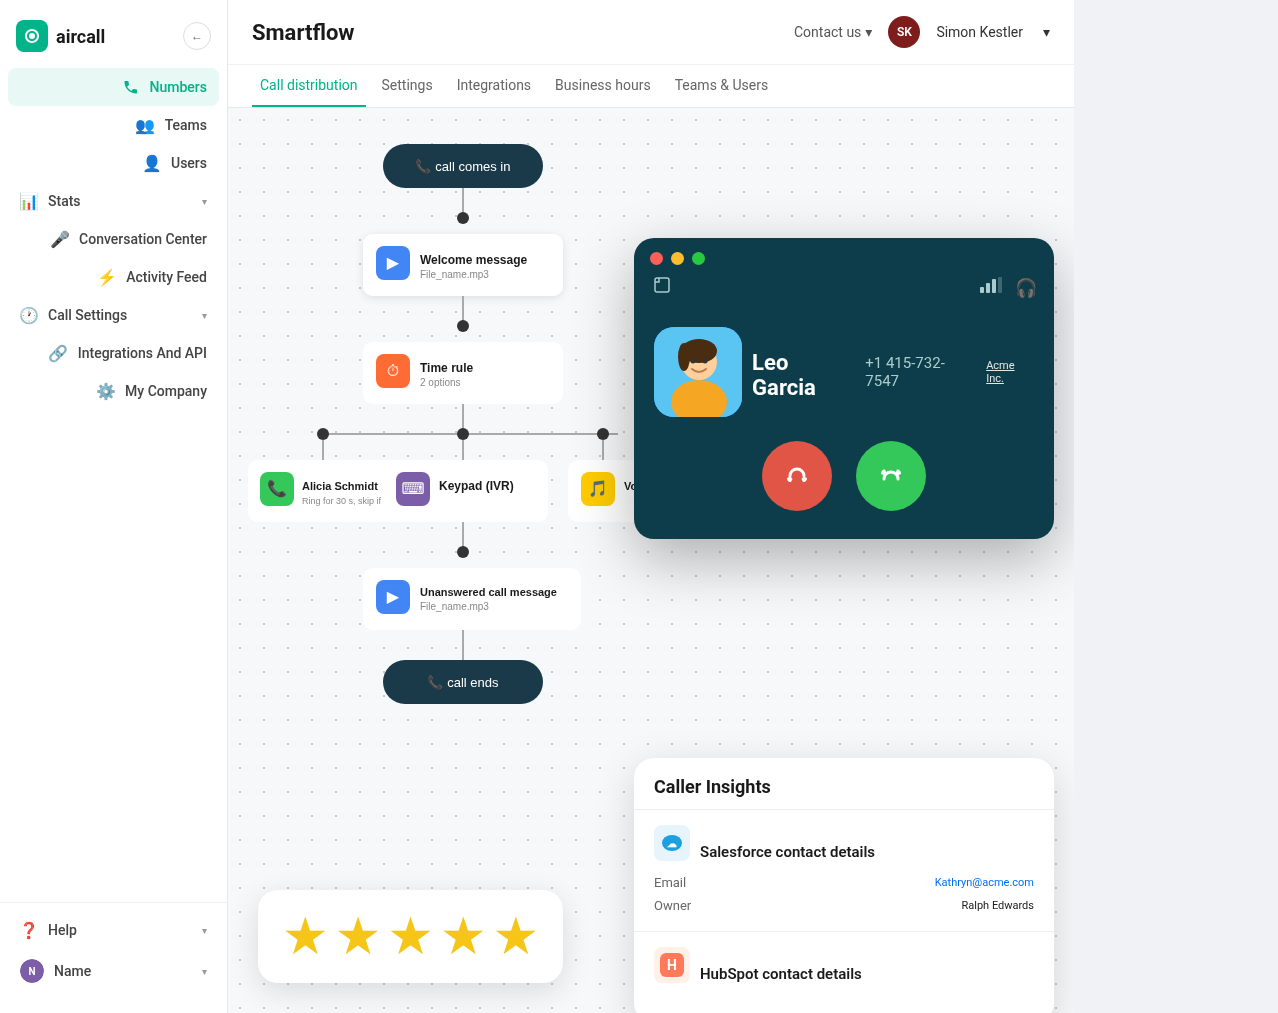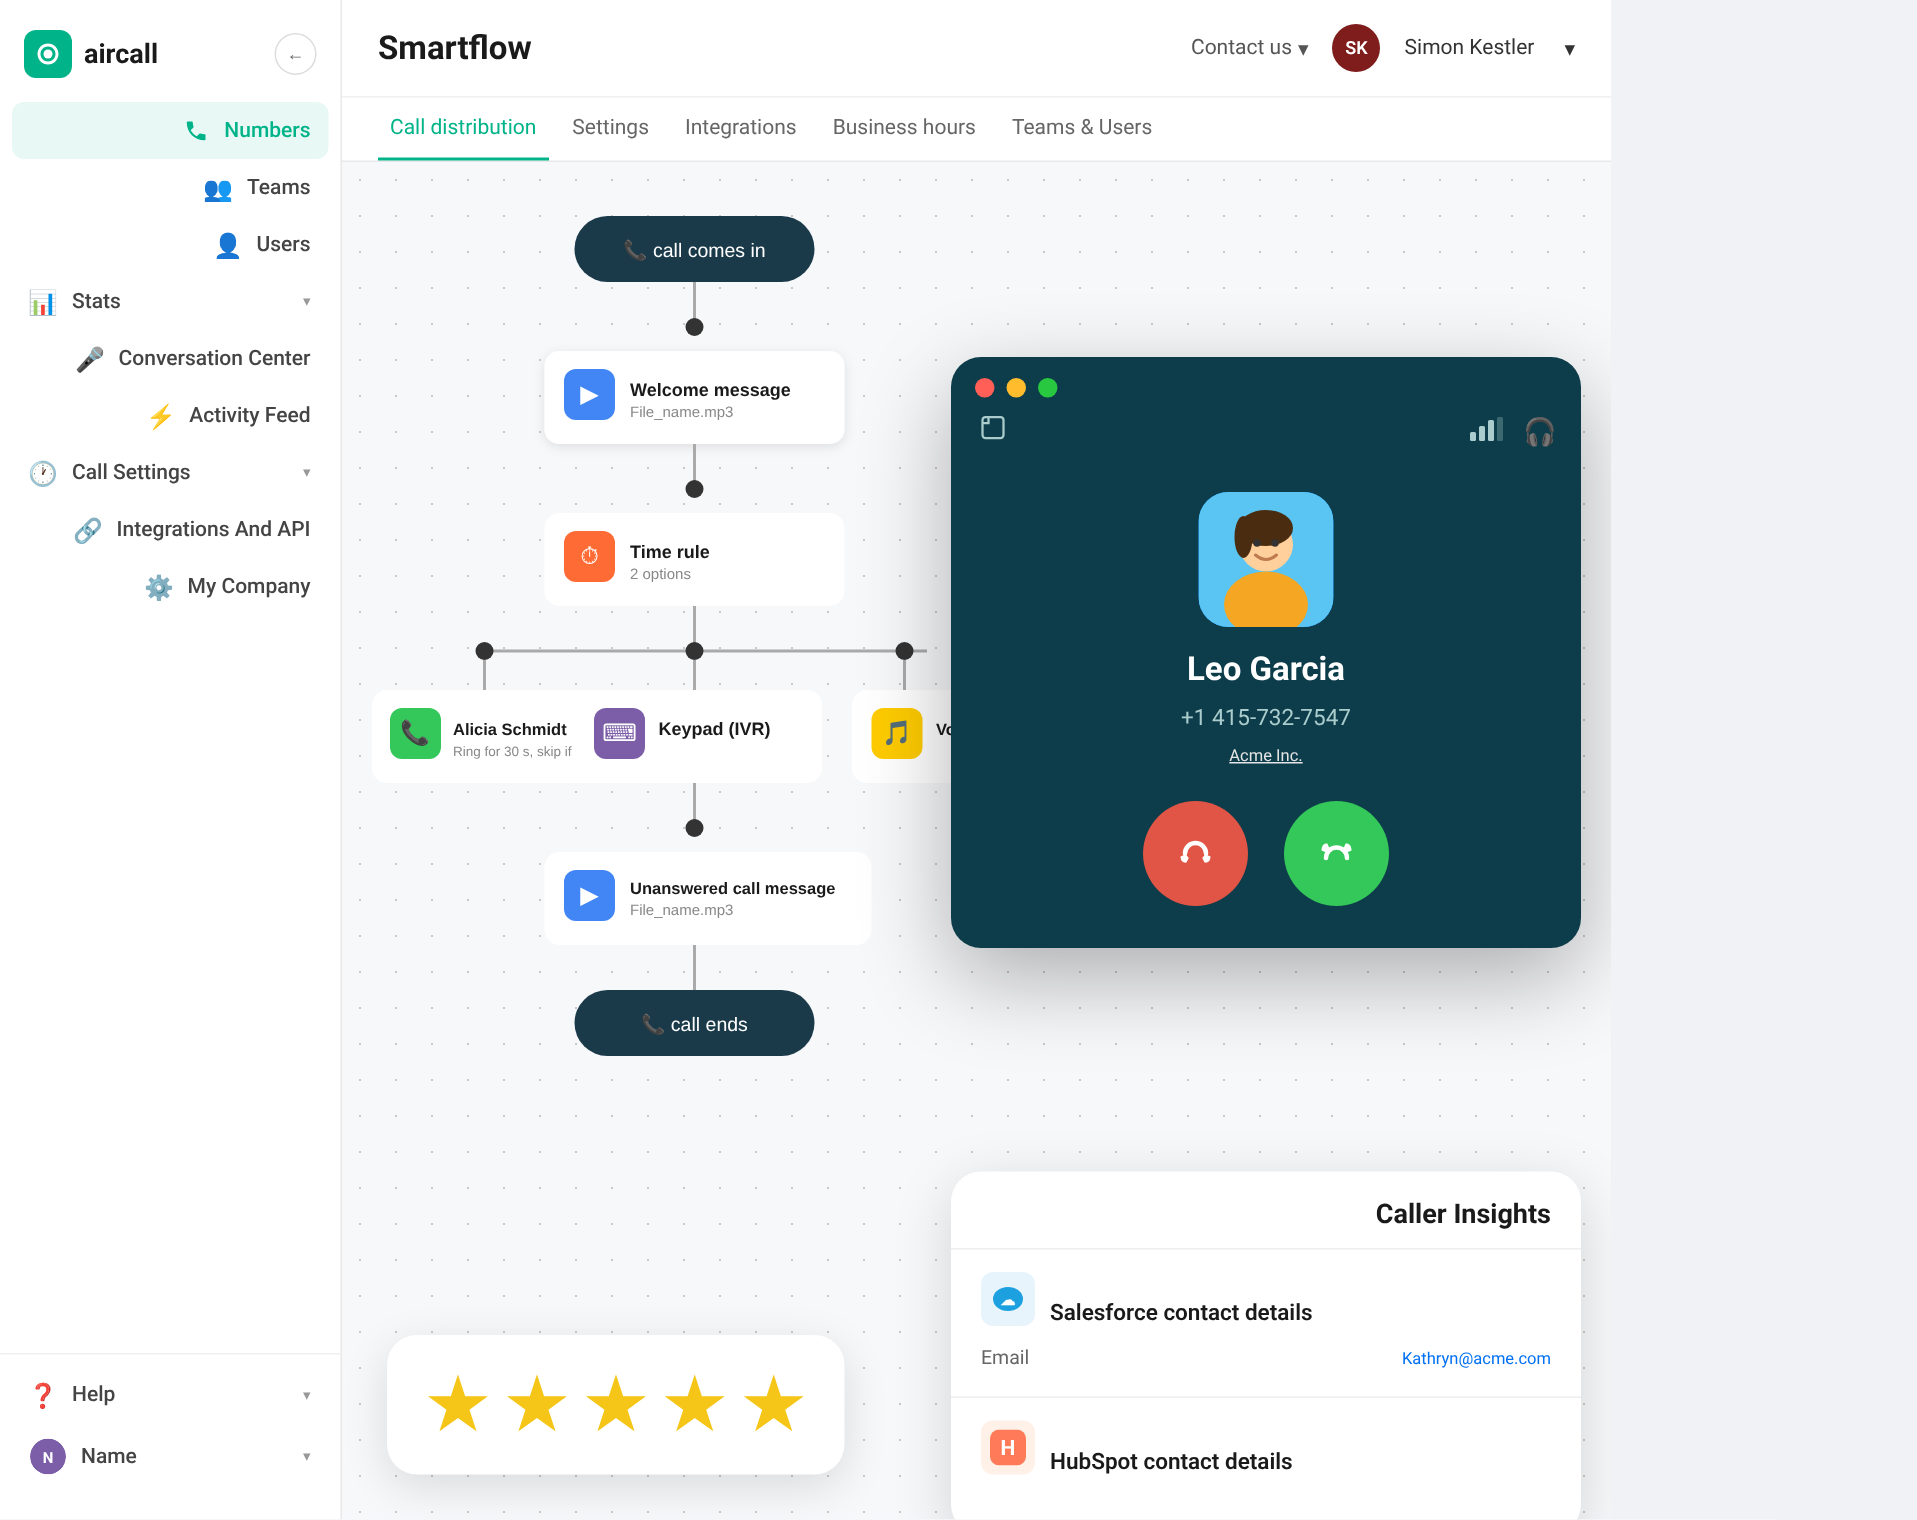--- a/index.html
+++ b/index.html
@@ -232,21 +232,21 @@
       width: 13px;
       height: 13px;
       border-radius: 50%;
     }
     .tl-red { background: #ff5f57; }
     .tl-yellow { background: #ffbd2e; }
     .tl-green { background: #28c840; }
 
     .caller-section {
       display: flex;
-      flex-direction: column;
+      flex-direction: row;
       align-items: center;
       padding: 20px 20px 24px;
       gap: 10px;
     }
 
     .caller-name {
       font-size: 22px;
       font-weight: 700;
       color: white;
       margin-top: 6px;
@@ -295,21 +295,21 @@
       border-radius: 20px;
       box-shadow: 0 10px 40px rgba(0,0,0,0.15);
       z-index: 9;
       padding: 0 0 16px;
     }
 
     .insights-title {
       font-size: 18px;
       font-weight: 700;
       color: #1a1a1a;
-      text-align: right;
+      text-align: left;
       padding: 18px 20px 12px;
       border-bottom: 1px solid #eee;
     }
 
     .insights-section {
       padding: 14px 20px;
       border-bottom: 1px solid #eee;
     }
 
     .insights-section-header {
@@ -686,20 +686,24 @@
                   <ellipse cx="12" cy="12" rx="10" ry="8" fill="#1DA0E0"></ellipse>
                   <text x="12" y="16" text-anchor="middle" font-size="10" fill="white" font-weight="bold">☁</text>
                 </svg>
             </div>
             <span class="insights-section-title">Salesforce contact details</span>
           </div>
           <div class="insights-row">
             <span class="insights-label">Email</span>
             <span class="insights-value email">Kathryn@acme.com</span>
           </div>
+          <div class="insights-row">
+            <span class="insights-label">Owner</span>
+            <span class="insights-value">Ralph Edwards</span>
+          </div>
         </div>
 
         <div class="insights-section" style="border-bottom:none;">
           <div class="insights-section-header">
             <div class="insights-section-icon hubspot">
               <svg width="24" height="24" viewBox="0 0 24 24">
                   <rect width="24" height="24" rx="6" fill="#ff7a59"></rect>
                   <text x="12" y="17" text-anchor="middle" font-size="14" fill="white" font-weight="bold">H</text>
                 </svg>
             </div>

